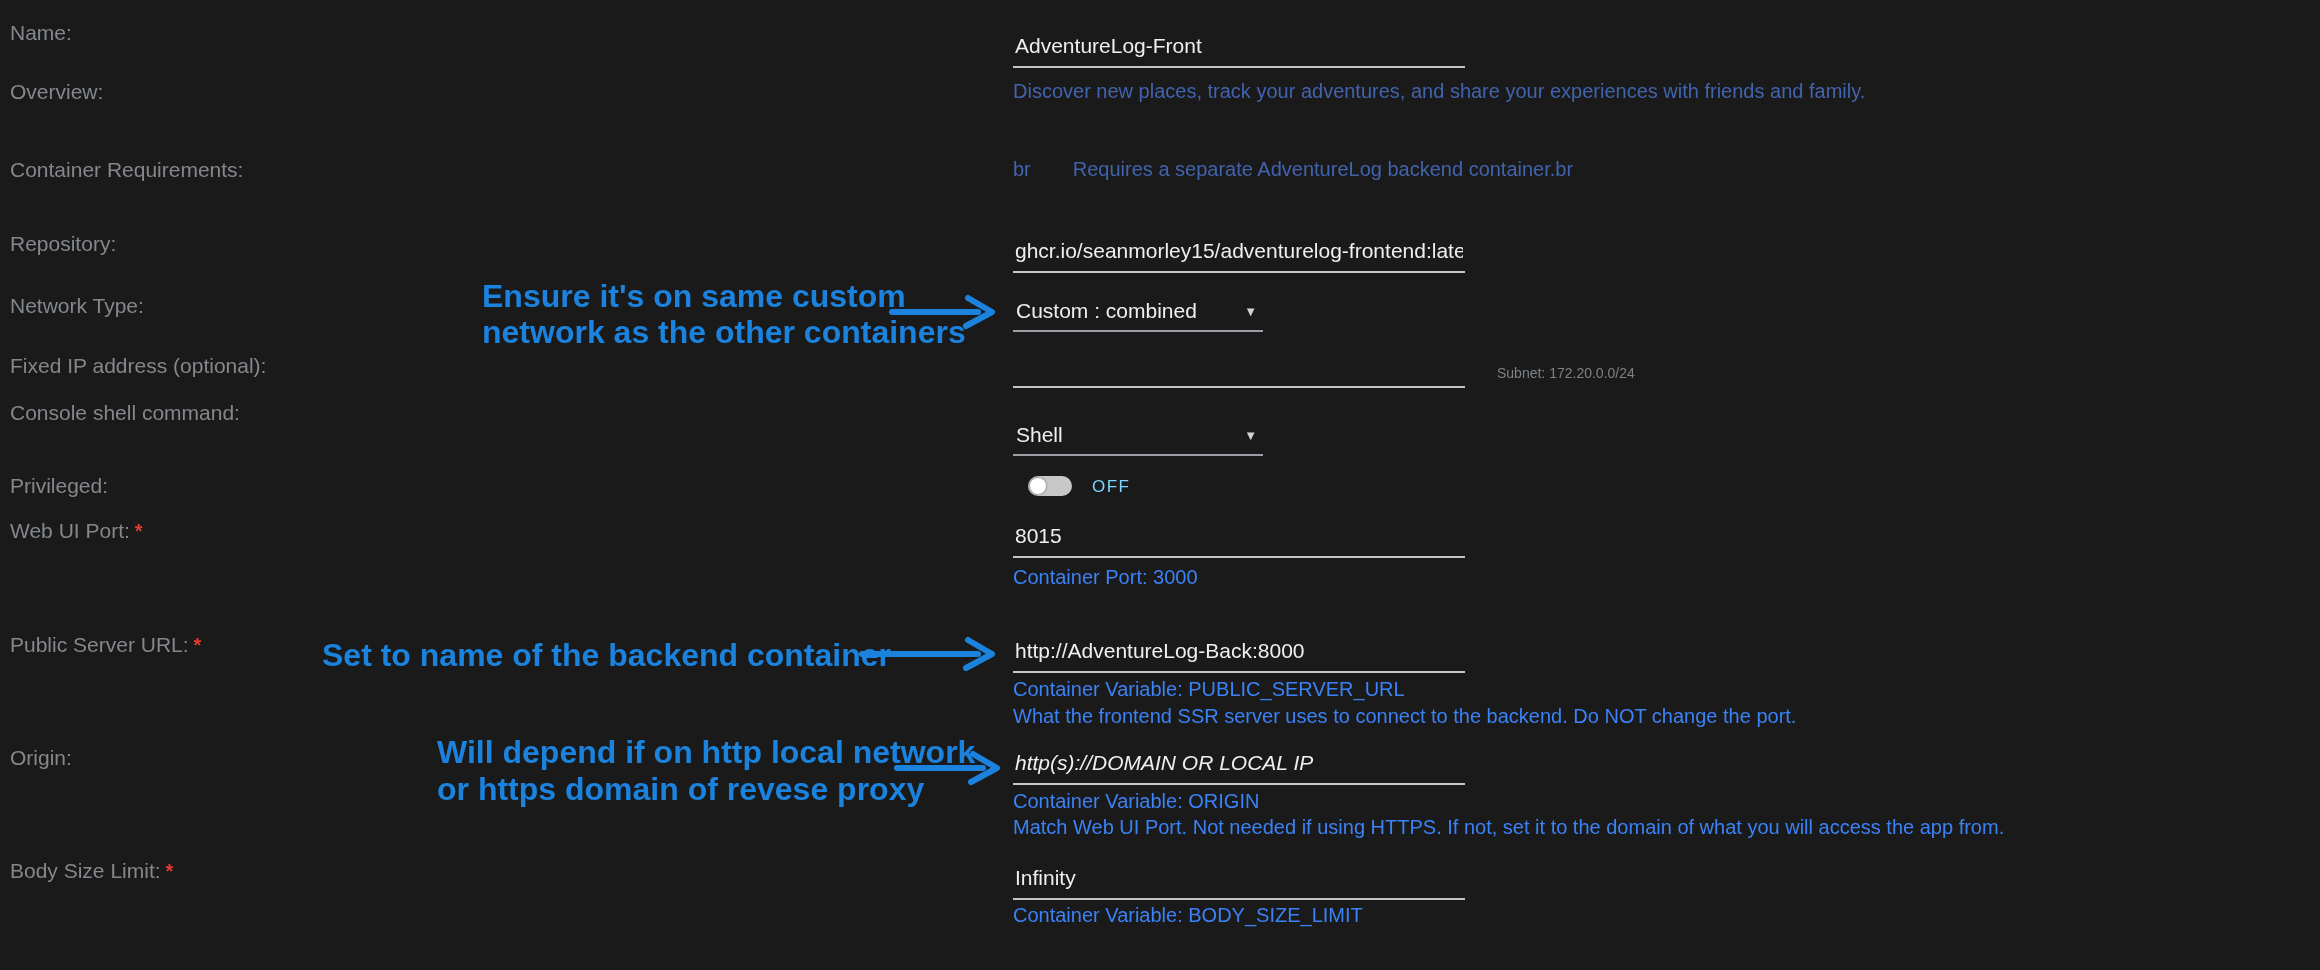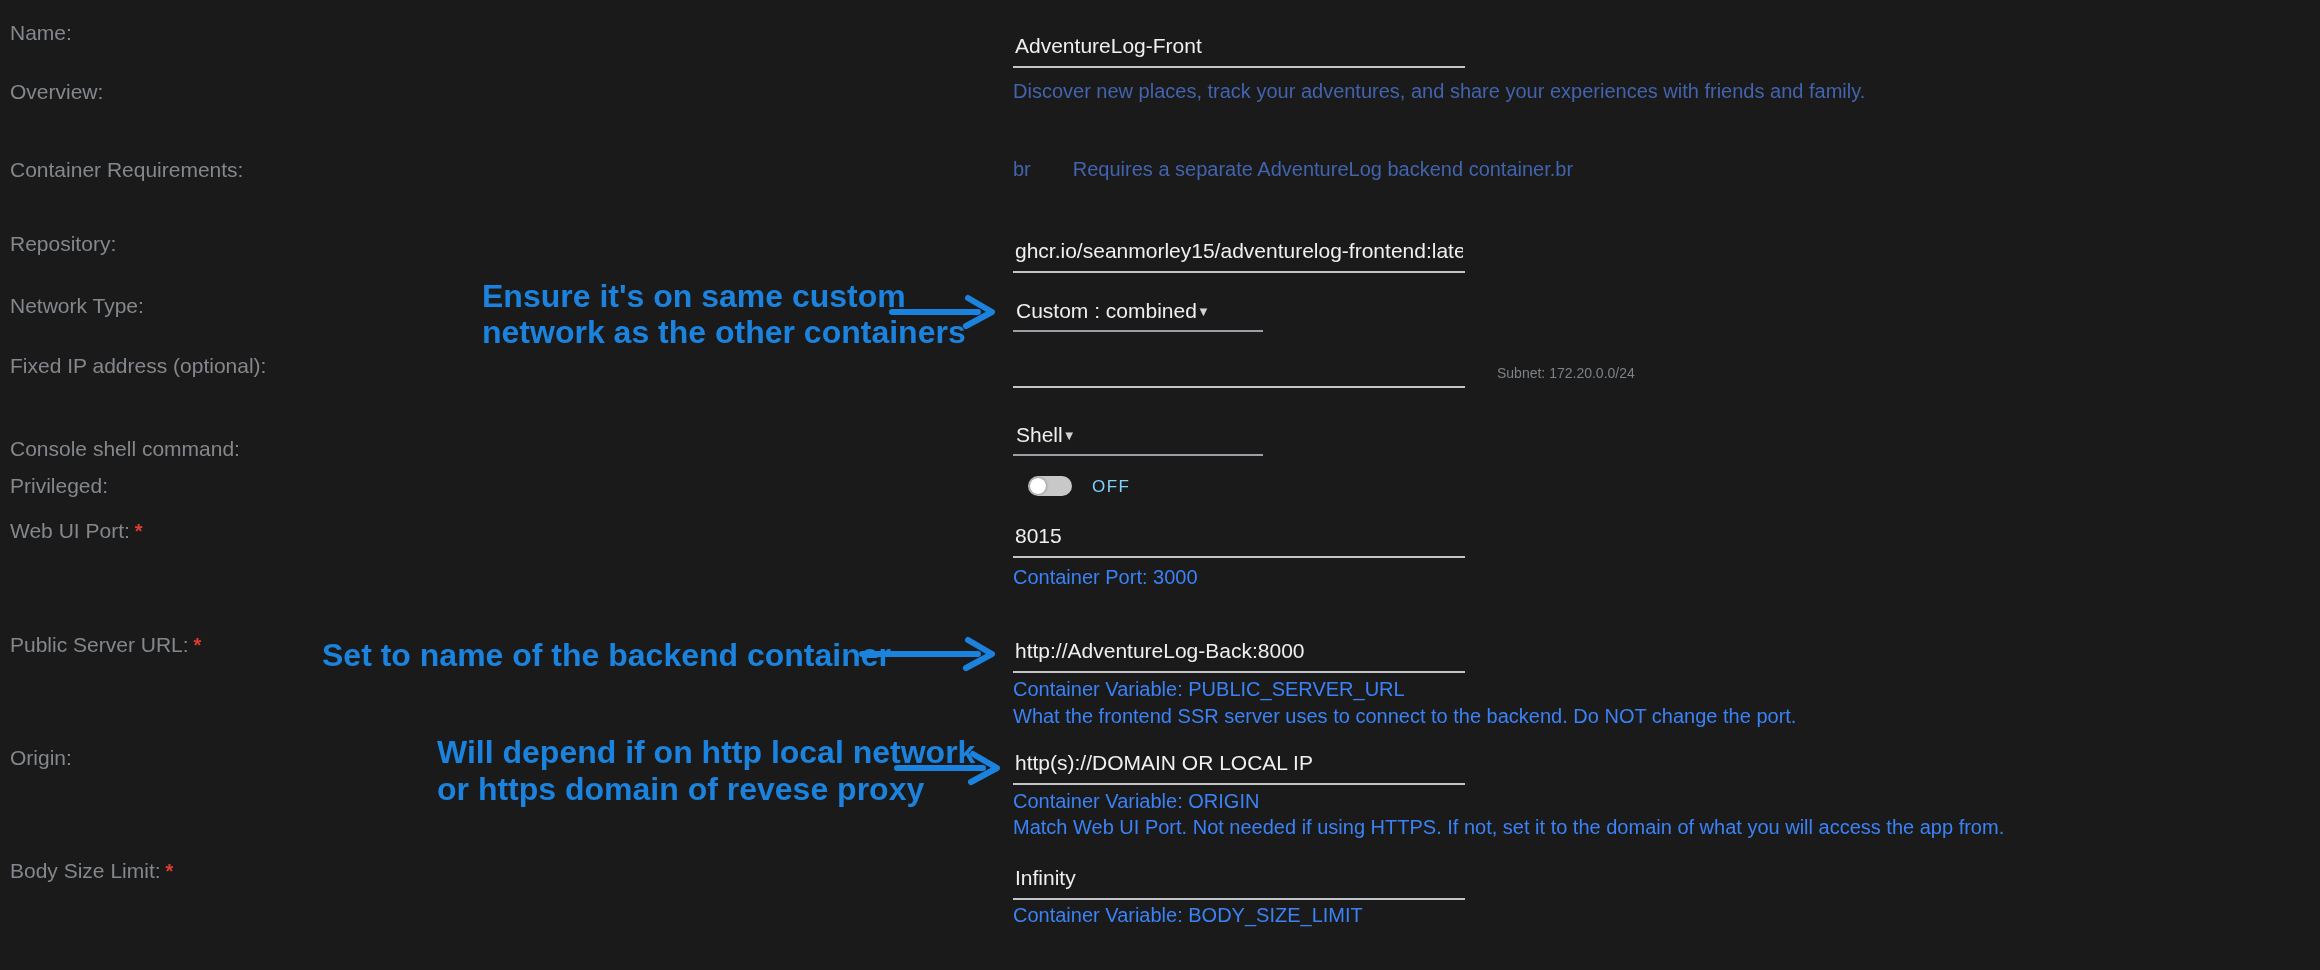--- a/index.html
+++ b/index.html
@@ -16,21 +16,21 @@
   .req{color:#e03c31;font-weight:bold;margin-left:5px;font-size:20px;}
   .tinput{
     position:absolute;left:1013px;width:452px;height:36px;box-sizing:border-box;
     background:transparent;border:none;border-bottom:2px solid #c2c6ca;
     color:#efefef;font-size:21px;font-family:"Liberation Sans",sans-serif;
     padding:0 2px 6px 2px;outline:none;
   }
   .select{
     position:absolute;left:1013px;width:250px;height:36px;box-sizing:border-box;
     border-bottom:2px solid #9aa0a5;display:flex;align-items:center;
-    padding:0 6px 4px 3px;cursor:pointer;
+    justify-content:space-between;padding:0 6px 4px 3px;cursor:pointer;
   }
   .sel-val{color:#efefef;font-size:21px;white-space:nowrap;}
   .caret{color:#cfd3d7;font-size:13px;line-height:13px;}
   .bluetext{
     position:absolute;left:1013px;color:#4263ae;font-size:20px;line-height:25px;
     white-space:nowrap;
   }
   .orange{
     position:absolute;left:1013px;color:#3b82f6;font-size:20px;line-height:25px;
     white-space:nowrap;
@@ -62,21 +62,21 @@
 <body>
 
 <div id="screen">
 
   <div class="label" style="top:20px"><span>Name:</span></div>
   <div class="label" style="top:79px"><span>Overview:</span></div>
   <div class="label" style="top:157px"><span>Container Requirements:</span></div>
   <div class="label" style="top:231px"><span>Repository:</span></div>
   <div class="label" style="top:293px"><span>Network Type:</span></div>
   <div class="label" style="top:353px"><span>Fixed IP address (optional):</span></div>
-  <div class="label" style="top:436px"><span>Console shell command:</span></div>
+  <div class="label" style="top:400px"><span>Console shell command:</span></div>
   <div class="label" style="top:473px"><span>Privileged:</span></div>
   <div class="label" style="top:518px"><span>Web UI Port:</span><span class="req">*</span></div>
   <div class="label" style="top:632px"><span>Public Server URL:</span><span class="req">*</span></div>
   <div class="label" style="top:745px"><span>Origin:</span></div>
   <div class="label" style="top:858px"><span>Body Size Limit:</span><span class="req">*</span></div>
 
   <input class="tinput" style="top: 24px; margin-top: 8px;" value="AdventureLog-Front">
 
   <div class="bluetext" style="top:79px">Discover new places, track your adventures, and share your experiences with friends and family.</div>
 
@@ -104,21 +104,21 @@
   </div>
   <div class="toggle-state">OFF</div>
 
   <input class="tinput" style="top: 522px;" value="8015">
   <div class="orange" style="top:565px">Container Port: 3000</div>
 
   <input class="tinput" style="top: 637px;" value="http://AdventureLog-Back:8000">
   <div class="orange" style="top:677px">Container Variable: PUBLIC_SERVER_URL</div>
   <div class="orange" style="top:704px">What the frontend SSR server uses to connect to the backend. Do NOT change the port.</div>
 
-  <input class="tinput" style="top: 749px;" value="http(s)://DOMAIN OR LOCAL IP">
+  <input class="tinput" style="top: 749px; font-style: italic;" value="http(s)://DOMAIN OR LOCAL IP">
   <div class="orange" style="top:789px">Container Variable: ORIGIN</div>
   <div class="orange" style="top:815px">Match Web UI Port. Not needed if using HTTPS. If not, set it to the domain of what you will access the app from.</div>
 
   <input class="tinput" style="top: 864px;" value="Infinity">
   <div class="orange" style="top:903px">Container Variable: BODY_SIZE_LIMIT</div>
 
   <div class="annotation" style="left:482px;top:278px">
     <div>Ensure it's on same custom</div>
     <div>network as the other containers</div>
   </div>

